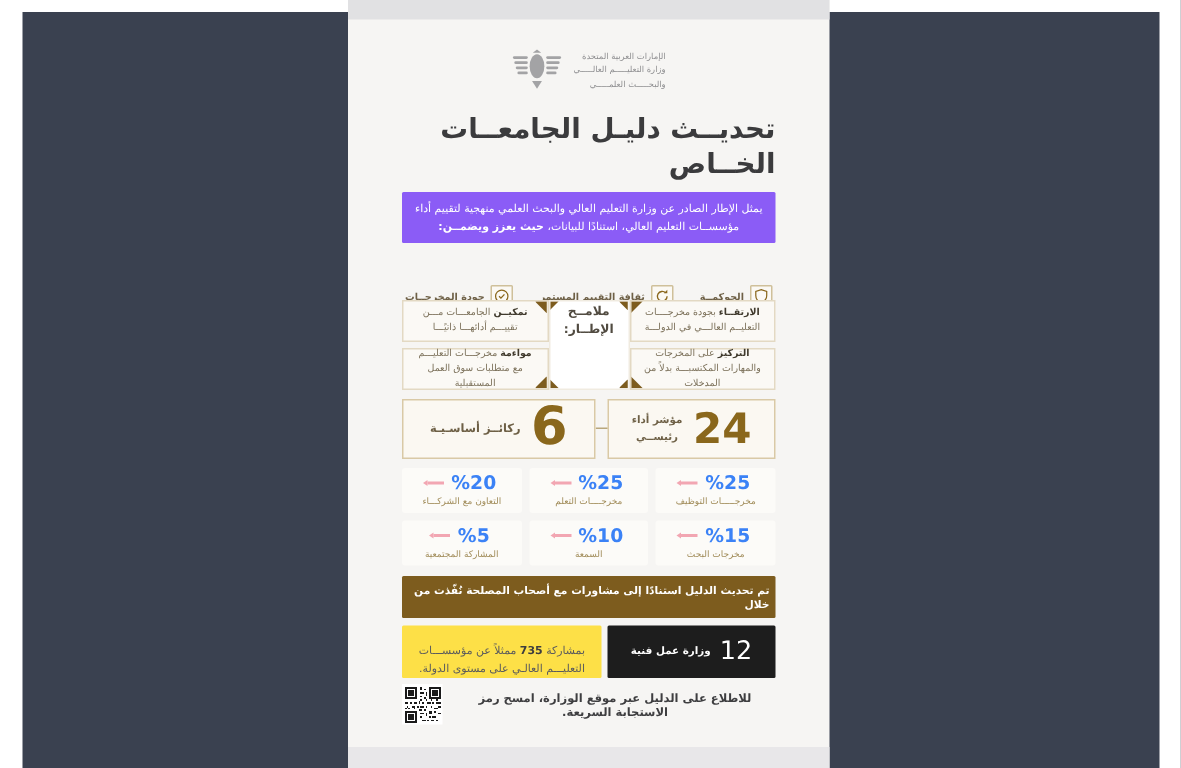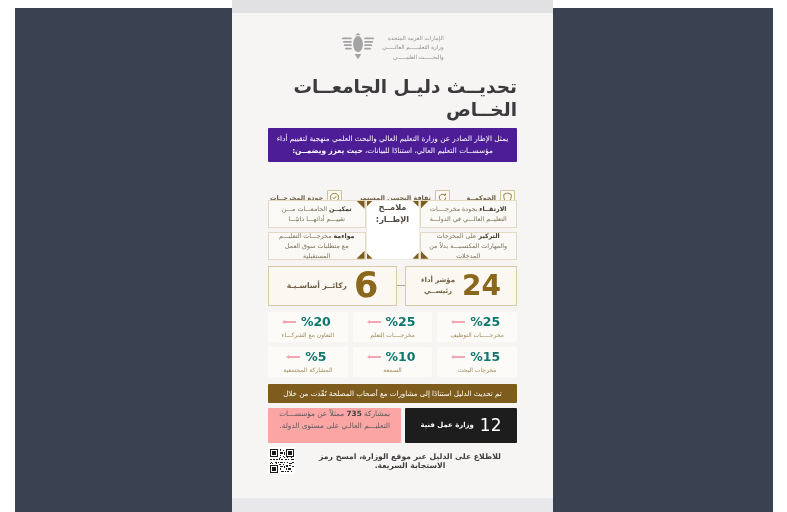--- a/index.html
+++ b/index.html
@@ -14,21 +14,21 @@
 
   
   .logo-row { display:flex; direction:ltr; justify-content:center; align-items:center; gap:7px; height:36px; }
   .ministry { direction:rtl; text-align:right; font-size:5.6px; line-height:1.65; color:#8f8f91; letter-spacing:.2px; }
 
   
   .title { margin-top:10px; text-align:right; font-weight:bold; color:#3b3b3d;
     font-size:18.5px; line-height:1.22; }
 
   
-  .intro { margin-top:7px; background:#4c1d95; color:#ffffff; font-size:7.3px; line-height:1.62;
+  .intro { margin-top:7px; background:#8b5cf6; color:#ffffff; font-size:7.3px; line-height:1.62;
     text-align:center; padding:5px 8px; border-radius:1px; }
   .intro b { font-weight:bold; }
 
   
   .pillars { margin-top:8px; display:flex; justify-content:space-between; align-items:center; height:24px; padding:0 2px; }
   .pillar { display:flex; align-items:center; gap:4px;margin-top:32px; }
   .pill-ic { width:15px; height:15px; border:1px solid #cfc09a; background:#fbf9f4; border-radius:1px;
     display:flex; align-items:center; justify-content:center; flex:0 0 auto; }
   .pill-lb { font-size:6.4px; font-weight:bold; color:#6e6046; white-space:nowrap; }
 
@@ -59,37 +59,37 @@
   .kpi-val { font-size:28px; font-weight:bold; color:#8a671c; line-height:1; direction:ltr; }
   .kpi-val-big { font-size:35px; }
   .kpi-lb { font-size:6.9px; font-weight:bold; color:#6e6046; text-align:center; line-height:1.5; }
   .kpi-lb-one { font-size:7.6px; }
 
   
   .stats { margin-top:6px; display:grid; grid-template-columns:repeat(3,1fr); gap:5px; }
   .stat { background:#fcfbf8; border-radius:2px; height:30px; display:flex; flex-direction:column;
     align-items:center; justify-content:center; }
   .stat-top { display:flex; align-items:center; gap:5px; }
-  .stat-val { font-size:12.5px; font-weight:bold; color:#0f766e; direction:ltr; line-height:1; }
+  .stat-val { font-size:12.5px; font-weight:bold; color:#3b82f6; direction:ltr; line-height:1; }
   .trend { width:11px; height:1.6px; background:#f2a6b2; position:relative; }
   .trend::before { content:""; position:absolute; left:-3px; top:-1.6px; border-top:2.4px solid transparent;
     border-bottom:2.4px solid transparent; border-right:3.5px solid #f2a6b2; }
   .stat-lb { font-size:6px; color:#a08b58; margin-top:2.5px; white-space:nowrap; }
 
   
-  .banner { margin-top:7px; background:#7d5c1e; color:#ffffff; font-size:7.1px; font-weight:normal;
-    text-align:center; padding:5px 4px; border-radius:1px; }
+  .banner { margin-top:7px; background:#7d5c1e; color:#ffffff; font-size:7.1px; font-weight:bold;
+    text-align:right; padding:5px 4px; border-radius:1px; }
 
   
   .workshops { margin-top:5px; display:flex; gap:4px; height:35px; }
   .black-box { width:112px; background:#1d1d1d; color:#ffffff; border-radius:1px;
     display:flex; align-items:center; justify-content:center; gap:6px; }
   .bb-val { font-size:17px; font-weight:normal; line-height:1; direction:ltr; }
   .bb-lb { font-size:6.9px; font-weight:bold; }
-  .part-box { flex:1; background:#fca5a5; border-radius:1px; display:flex; align-items:flex-start;
+  .part-box { flex:1; background:#fde047; border-radius:1px; display:flex; align-items:flex-end;
     font-size:7.3px; color:#5b5b5d; line-height:1.62; text-align:right; padding:0 11px; }
   .part-box b { color:#3d3d3f; }
 
   
   .qr-row { margin-top:4px; display:flex; align-items:center; gap:8px; height:28px; }
   .qr-note { flex:1; text-align:center; font-size:7.7px; font-weight:bold; color:#3e3e40; }
   .qr { width:27px; height:27px; background:#ffffff; flex:0 0 auto; padding:1.5px; }
 </style>
 </head>
 <body>
@@ -141,21 +141,21 @@
           </span>
           <span class="pill-lb">الحوكمــة</span>
         </div>
         <div class="pillar">
           <span class="pill-ic">
             <svg width="11" height="11" viewBox="0 0 16 16">
                 <path d="M12.7 8a4.7 4.7 0 1 1-1.4-3.3" fill="none" stroke="#8a671c" stroke-width="1.3"></path>
                 <path d="M12.9 1.6v3.4H9.5z" fill="#8a671c"></path>
               </svg>
           </span>
-          <span class="pill-lb">ثقافة التحسن المستمر</span>
+          <span class="pill-lb">ثقافة التقييم المستمر</span>
         </div>
         <div class="pillar">
           <span class="pill-ic">
             <svg width="11" height="11" viewBox="0 0 16 16">
                 <circle cx="8" cy="8" r="6" fill="none" stroke="#8a671c" stroke-width="1.2"></circle>
                 <path d="M5.4 8l1.8 1.8 3.4-3.6" fill="none" stroke="#8a671c" stroke-width="1.3"></path>
               </svg>
           </span>
           <span class="pill-lb">جودة المخرجــات</span>
         </div>

